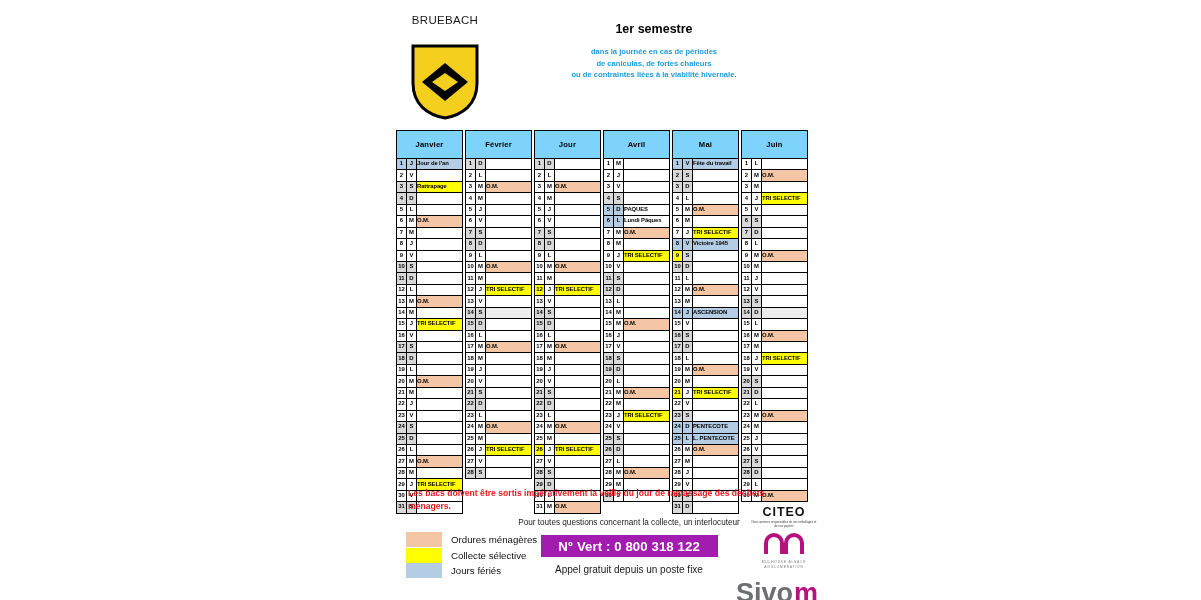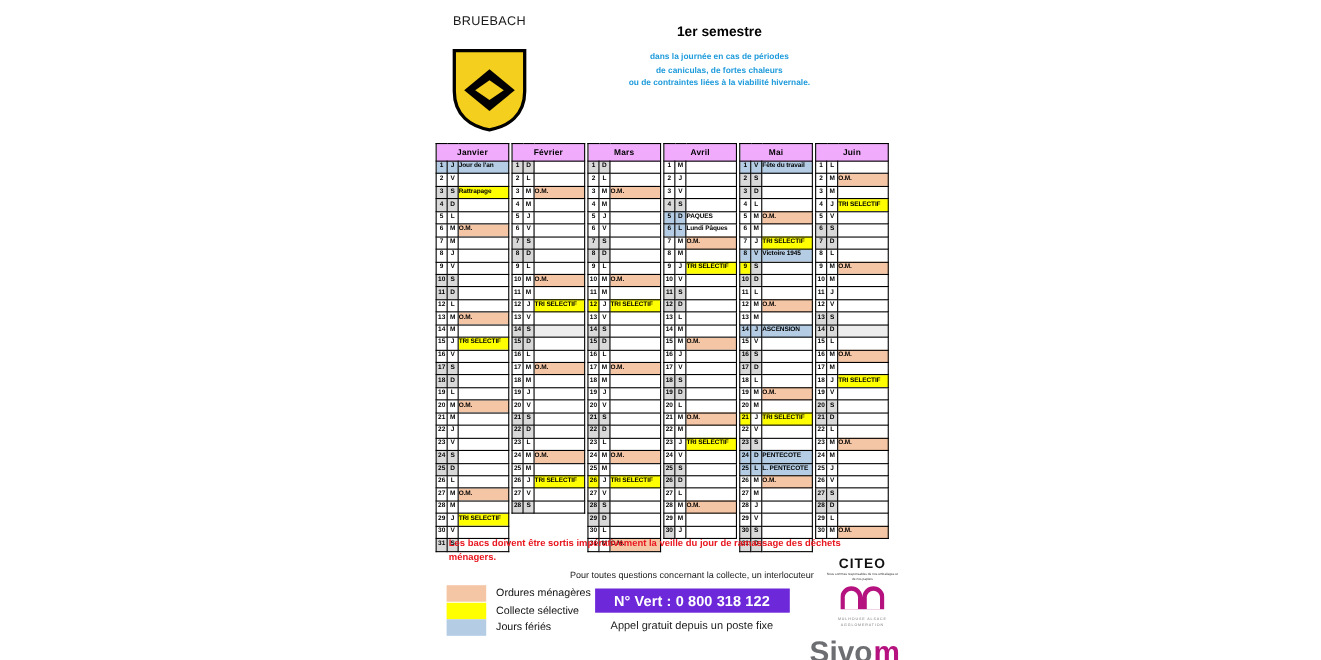--- a/index.html
+++ b/index.html
@@ -23,22 +23,22 @@
   .cal-title { font-size:12.8px; font-weight:bold; color:#000; letter-spacing:.1px; }
   .cal-sub { font-size:12.5px; font-weight:bold; color:#000; margin-top:6px; }
   .notice { margin-top:10px; color:#1f9bdb; font-size:7.6px; font-weight:bold; line-height:1.52; }
 
   
   .cal { position:absolute; left:396px; top:130px; }
   table.grid { border-collapse:collapse; }
   table.grid td, table.grid th { padding:0; }
 
   .mhead {
-    height:16px;
-    background:#f0abfc;
+    height:28px;
+    background:#7dd3fc;
     font-size:7.6px;
     font-weight:bold;
     text-align:center;
     color:#000;
     border:1px solid #000;
     letter-spacing:.2px;
   }
   .spacer-col { width:3px; border:none !important; background:#fff; }
 
   td.num, td.dow, td.evt {
@@ -71,21 +71,21 @@
   
   .legend { position:absolute; left:406px; top:532px; }
   .legend-row { display:flex; align-items:center; height:15.5px; }
   .swatch { width:36px; height:15px; border:0px solid #000; }
   .legend-label { margin-left:9px; font-size:9.7px; color:#111; }
 
   
   .contact { position:absolute; left:500px; top:518px; width:258px; text-align:center; }
   .contact-line { font-size:8.2px; color:#1a1a1a; }
   .green-box {
-    margin:8px auto 0; width:177px; height:22px; background:#6d28d9;
+    margin:8px auto 0; width:177px; height:22px; background:#a21caf;
     display:flex; align-items:center; justify-content:center;
     color:#ffffff; font-weight:bold; font-size:13.2px; letter-spacing:.1px;
   }
   .contact-foot { margin-top:7px; font-size:10px; color:#1a1a1a; }
 
   
   .logos { position:absolute; left:736px; top:505px; width:92px; height:92px; }
   .citeo { position:absolute; left:14px; top:0px; width:68px; text-align:center; }
   .citeo-word { font-size:12.5px; font-weight:bold; color:#111; letter-spacing:1px; font-family:"Liberation Sans", sans-serif; }
   .citeo-sub { font-size:2.9px; color:#444; line-height:1.35; margin-top:2px; }
@@ -121,21 +121,21 @@
   </div>
 
   <div class="cal">
     <table class="grid">
       <thead>
         <tr id="head-row">
             <th class="mhead" colspan="3">Janvier</th>
             <th class="spacer-col"></th>
             <th class="mhead" colspan="3">Février</th>
             <th class="spacer-col"></th>
-            <th class="mhead" colspan="3">Mars</th>
+            <th class="mhead" colspan="3">Jour</th>
             <th class="spacer-col"></th>
             <th class="mhead" colspan="3">Avril</th>
             <th class="spacer-col"></th>
             <th class="mhead" colspan="3">Mai</th>
             <th class="spacer-col"></th>
             <th class="mhead" colspan="3">Juin</th>
           </tr>
       </thead>
       <tbody id="grid-body">
           <tr>

